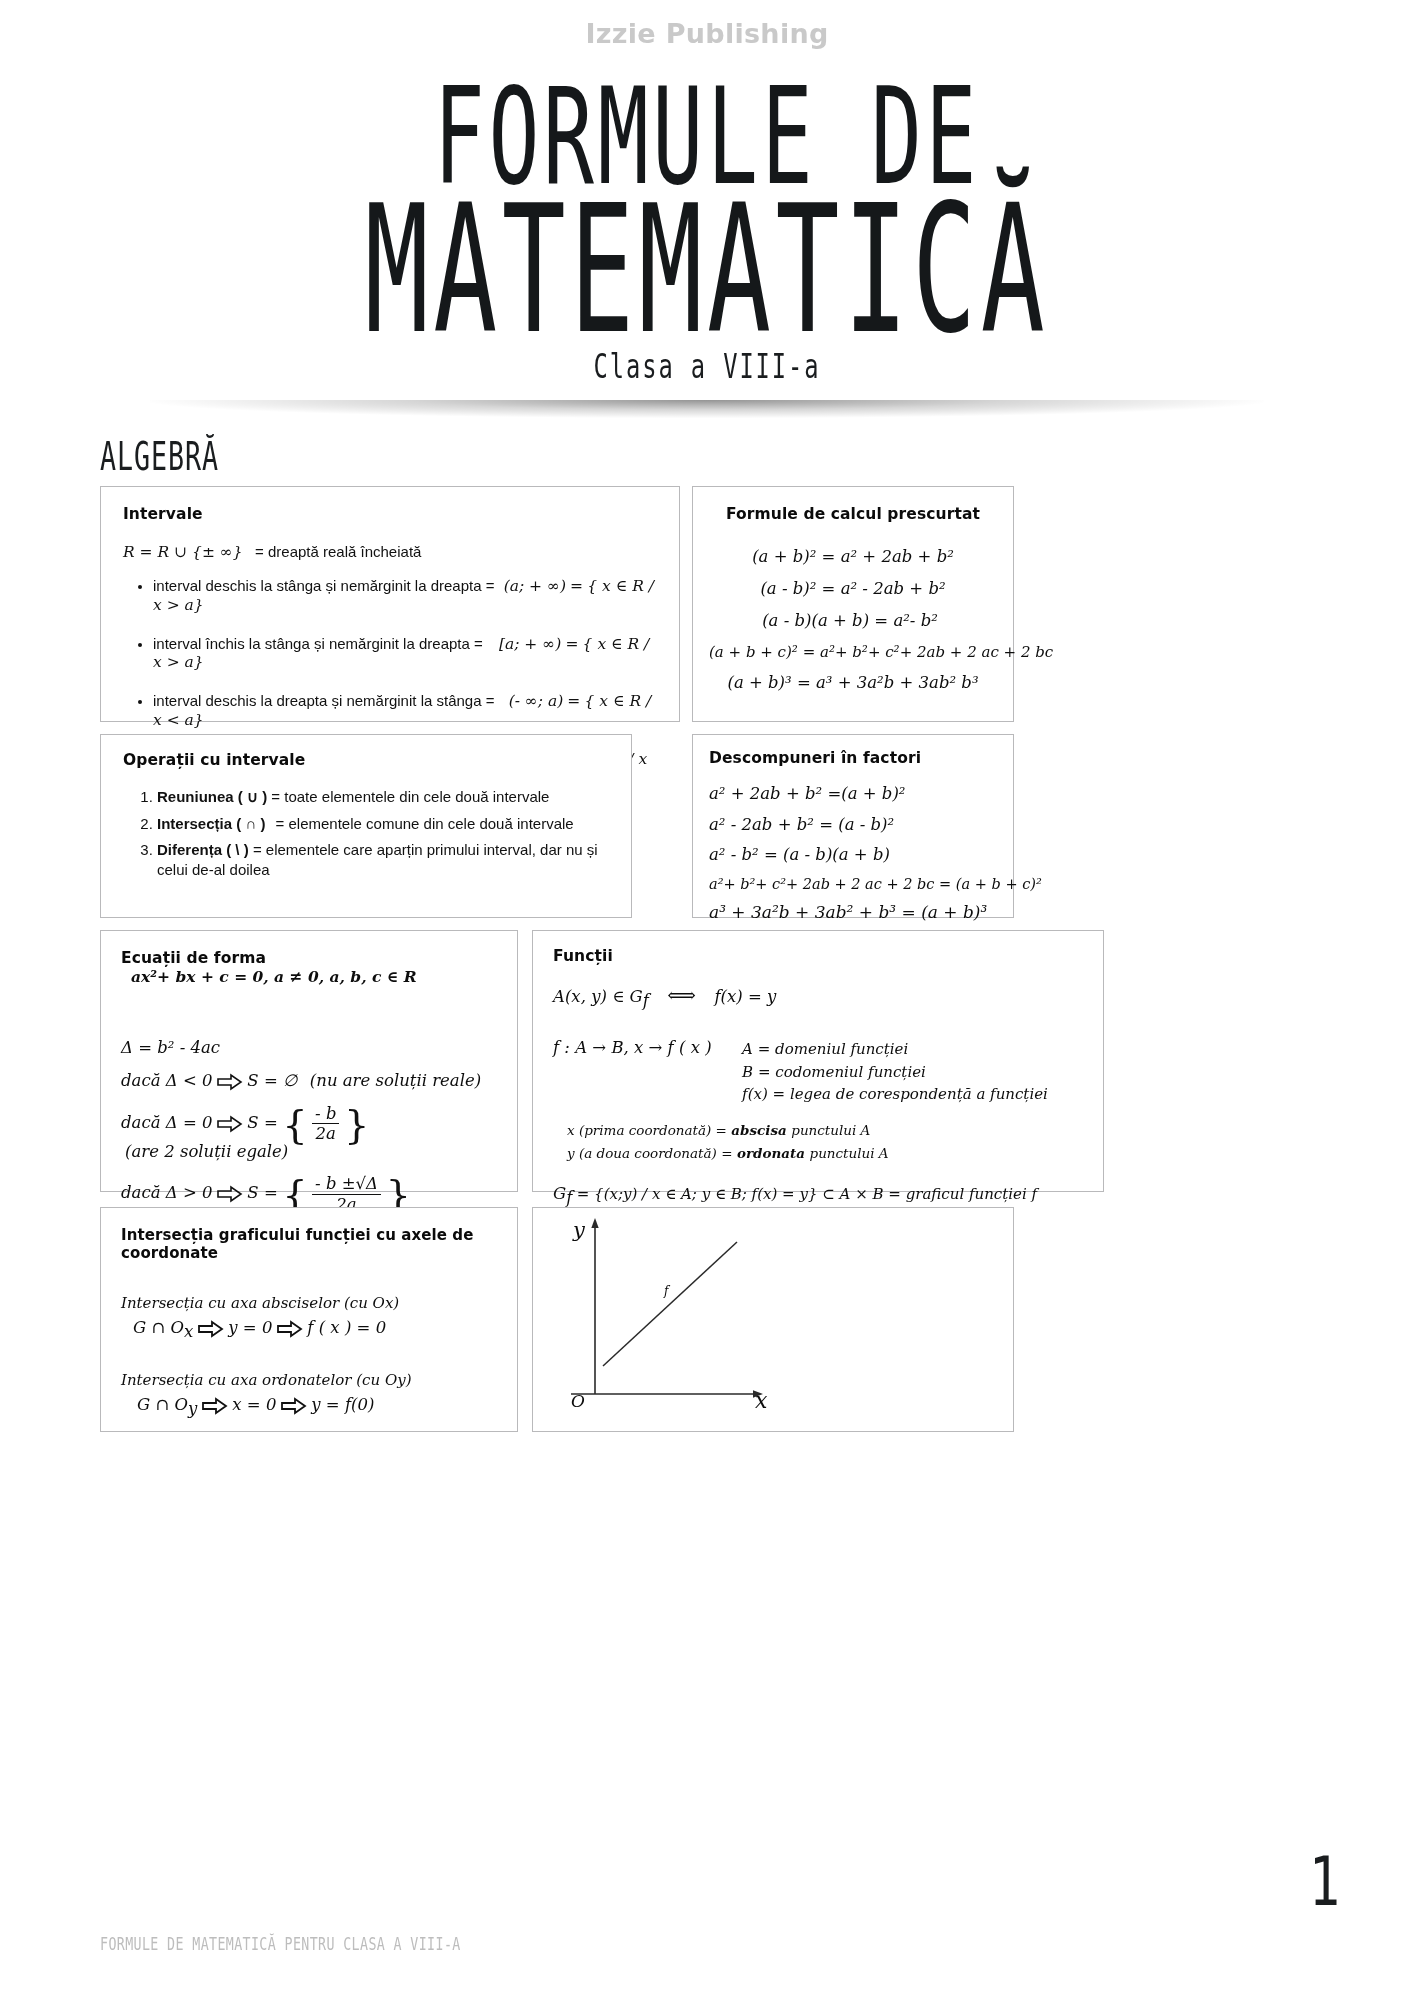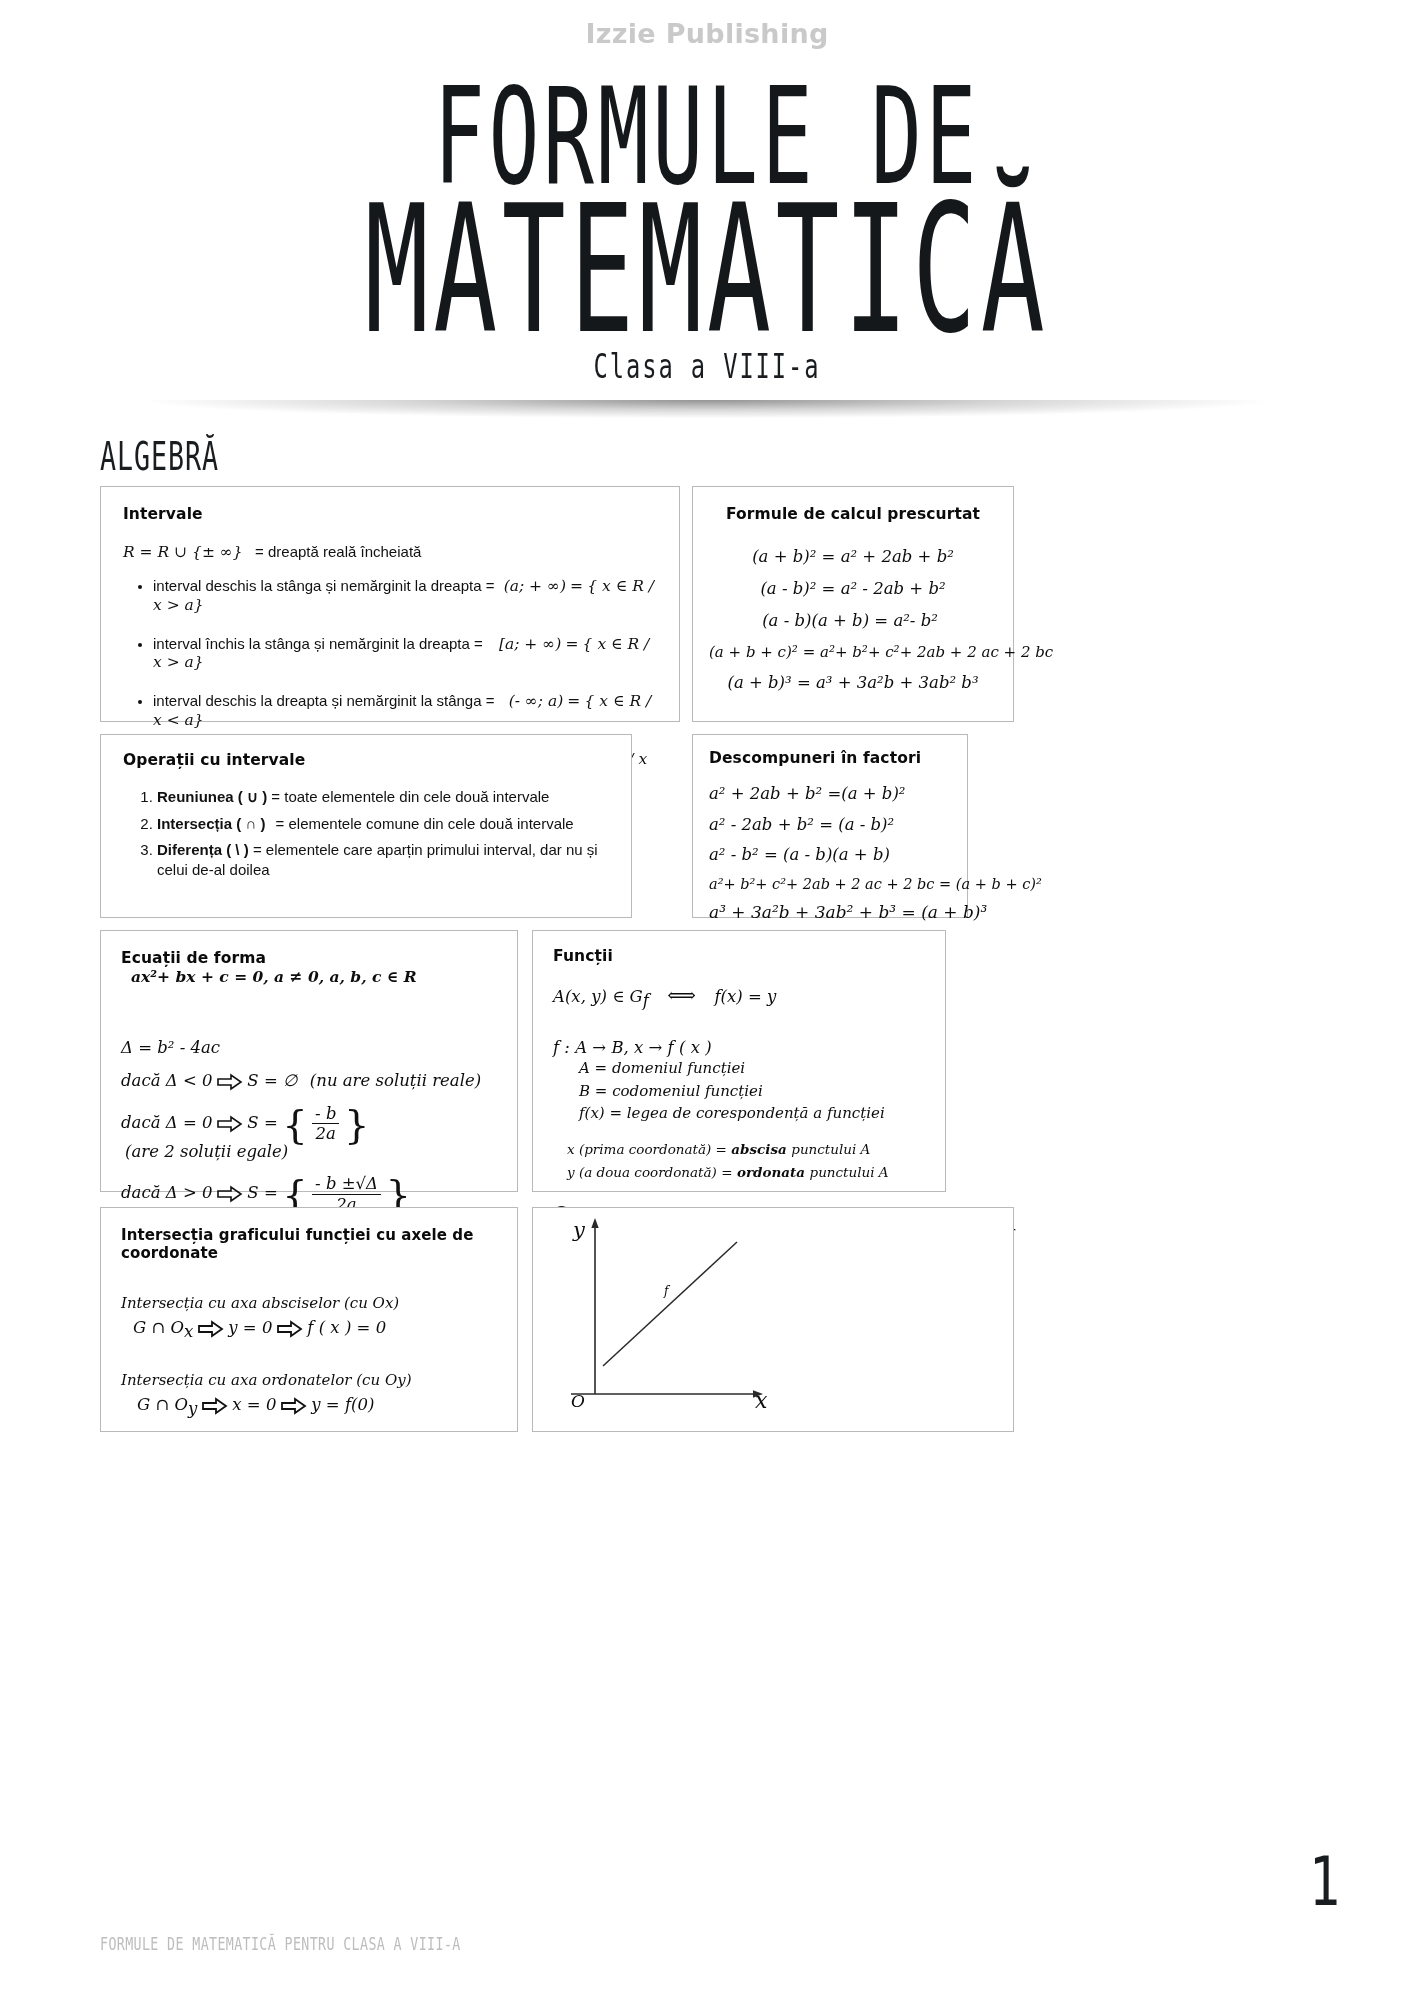--- a/index.html
+++ b/index.html
@@ -198,21 +198,21 @@
       <span style="margin-left:6px;">= elementele comune din cele două intervale</span>
     </li>
     <li>
       <b>Diferența</b>
       <b>( \ )</b>
       <span>= elementele care aparțin primului interval, dar nu și celui de-al doilea</span>
     </li>
   </ol>
 </div>
 
-<div class="box" style="left:692px; top:734px; width:276px; height:184px; padding:14px 16px;">
+<div class="box" style="left:692px; top:734px; width:322px; height:184px; padding:14px 16px;">
   <div class="box-title">Descompuneri în factori</div>
   <div style="margin-top:12px; line-height:1.85;">
     <div class="math">a² + 2ab + b² =(a + b)²</div>
     <div class="math">a² - 2ab + b² = (a - b)²</div>
     <div class="math">a² - b² = (a - b)(a + b)</div>
     <div class="math" style="font-size:14.5px;">a²+ b²+ c²+ 2ab + 2 ac + 2 bc = (a + b + c)²</div>
     <div class="math" style="font-size:17px;">a³ + 3a²b + 3ab² + b³ = (a + b)³</div>
   </div>
 </div>
 
@@ -255,21 +255,21 @@
     <span class="brace">{</span>
     <span class="fr math">
       <span class="n">- b ±√Δ</span>
       <span class="d">2a</span>
     </span>
     <span class="brace">}</span>
     <span class="math" style="margin-left:4px; font-size:15px;">(are 2 solutii reale diferite)</span>
   </div>
 </div>
 
-<div class="box" style="left:532px; top:930px; width:414px; height:262px; padding:16px 20px;">
+<div class="box" style="left:532px; top:930px; width:572px; height:262px; padding:16px 20px;">
   <div class="box-title">Funcții</div>
 
   <div style="margin-top:18px;">
     <span class="math">A(x, y) ∈ G</span><sub class="math">f</sub>
     <span class="math math-up" style="margin:0 14px; font-size:20px;">⟺</span>
     <span class="math">f(x) = y</span>
   </div>
 
   <div style="margin-top:28px;">
     <span class="math">f : A → B, x → f ( x )</span>

